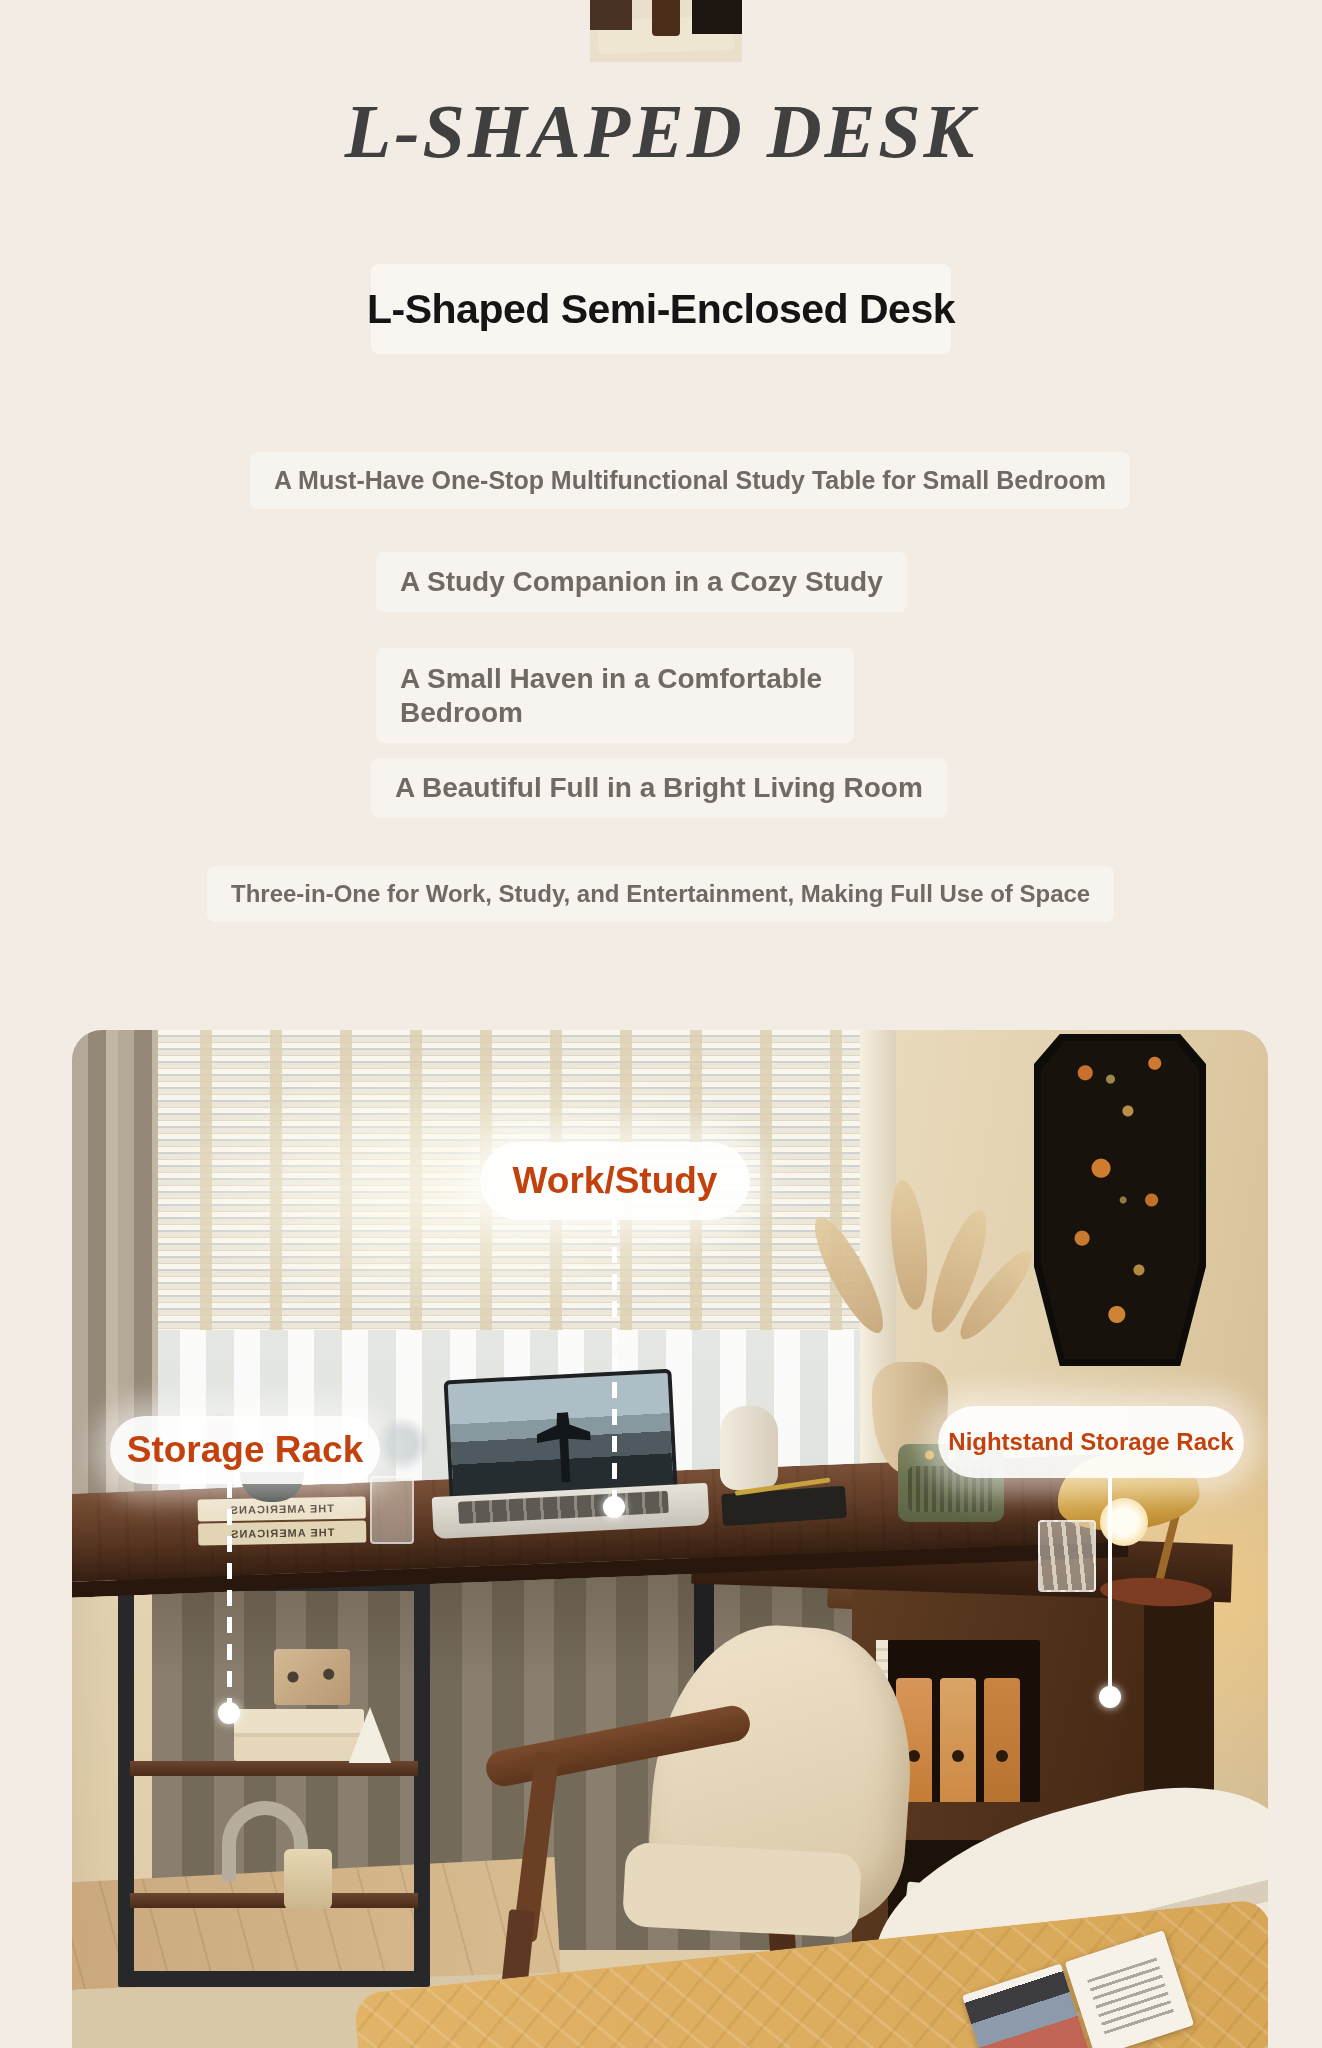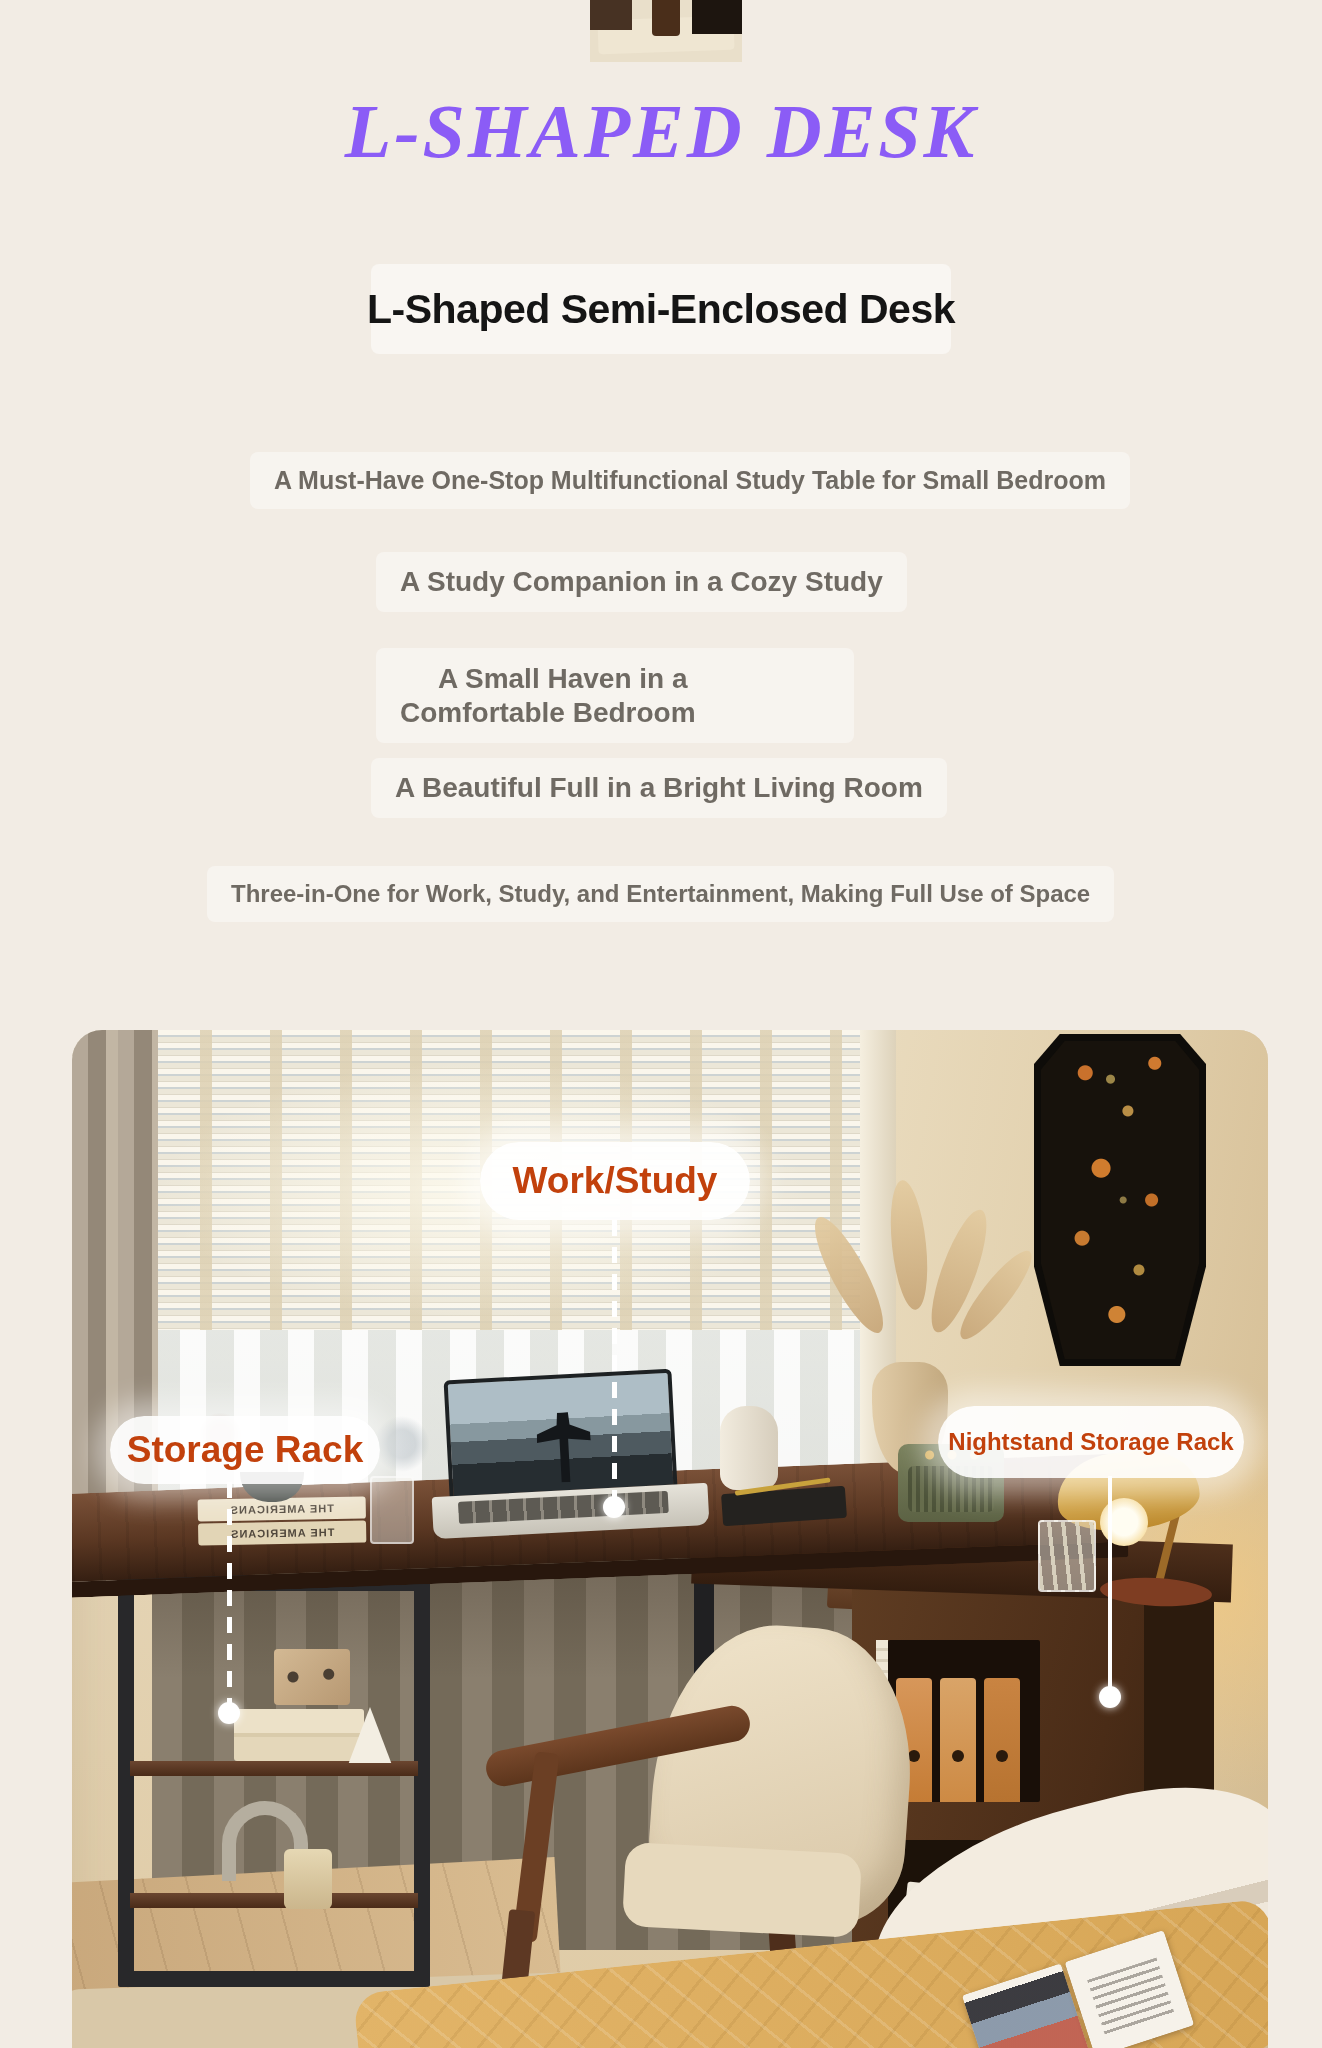--- a/index.html
+++ b/index.html
@@ -9,37 +9,37 @@
 
   
   #prev-strip { left:590px; top:0; width:152px; height:62px; background:#e9dfca; overflow:hidden; }
   #prev-strip .dark-l { left:0; top:0; width:42px; height:30px; background:#473223; }
   #prev-strip .dark-r { right:0; top:0; width:50px; height:34px; background:#1d150f; }
   #prev-strip .leg { left:62px; top:0; width:28px; height:36px; background:#4a2e1a; border-radius:0 0 4px 4px; }
   #prev-strip .rug { left:8px; top:18px; width:136px; height:34px; background:#efe6d2; border-radius:4px; }
 
   #brand-title { left:0; top:88px; width:1322px; text-align:center;
     font-family:"Liberation Serif", serif; font-style:italic; font-weight:700;
-    font-size:76px; letter-spacing:3px; color:#8b5cf6; }
+    font-size:76px; letter-spacing:3px; color:#404040; }
 
   .soft-panel { background:rgba(255,255,255,0.5); border-radius:8px; }
   #heading-panel { left:371px; top:264px; width:580px; height:90px; }
   #product-heading { left:0; top:286px; width:1322px; text-align:center;
     font-size:41px; font-weight:700; color:#151515; letter-spacing:-0.5px; }
 
   .feature { position:absolute; font-weight:700; color:#6f6a63; }
   .feature .pad { display:inline-block; background:rgba(255,255,255,0.42); border-radius:8px; padding:14px 24px; }
   #feature-1 { left:250px; top:452px; font-size:25px; }
   #feature-2 { left:376px; top:552px; font-size:28px; }
   #feature-3 { left:376px; top:648px; font-size:28px; }
   #feature-3 .pad { width:478px; line-height:1.2; }
   #feature-4 { left:371px; top:758px; font-size:28px; }
   #feature-5 { left:207px; top:866px; font-size:24px; }
   .feature .pad span { white-space:nowrap; }
-  #feature-3 .pad span { white-space:normal;margin-left:38px; }
+  #feature-3 .pad span { white-space:normal; }
 
   
   #photo { left:72px; top:1030px; width:1196px; height:1018px; border-radius:30px 30px 0 0;
     overflow:hidden; background:linear-gradient(180deg,#e9dcc2,#dfcba6); box-shadow:inset 0 0 60px rgba(60,40,20,.12); }
 
   .wall { left:700px; top:0; width:496px; height:1018px;
     background:linear-gradient(100deg,#ecdfc4 0%,#e3d2b0 45%,#d3ba8f 100%); }
   .blinds { left:0; top:0; width:824px; height:334px;
     background:
       repeating-linear-gradient(90deg, rgba(221,208,178,0) 0 58px, rgba(221,208,178,.85) 58px 70px),

